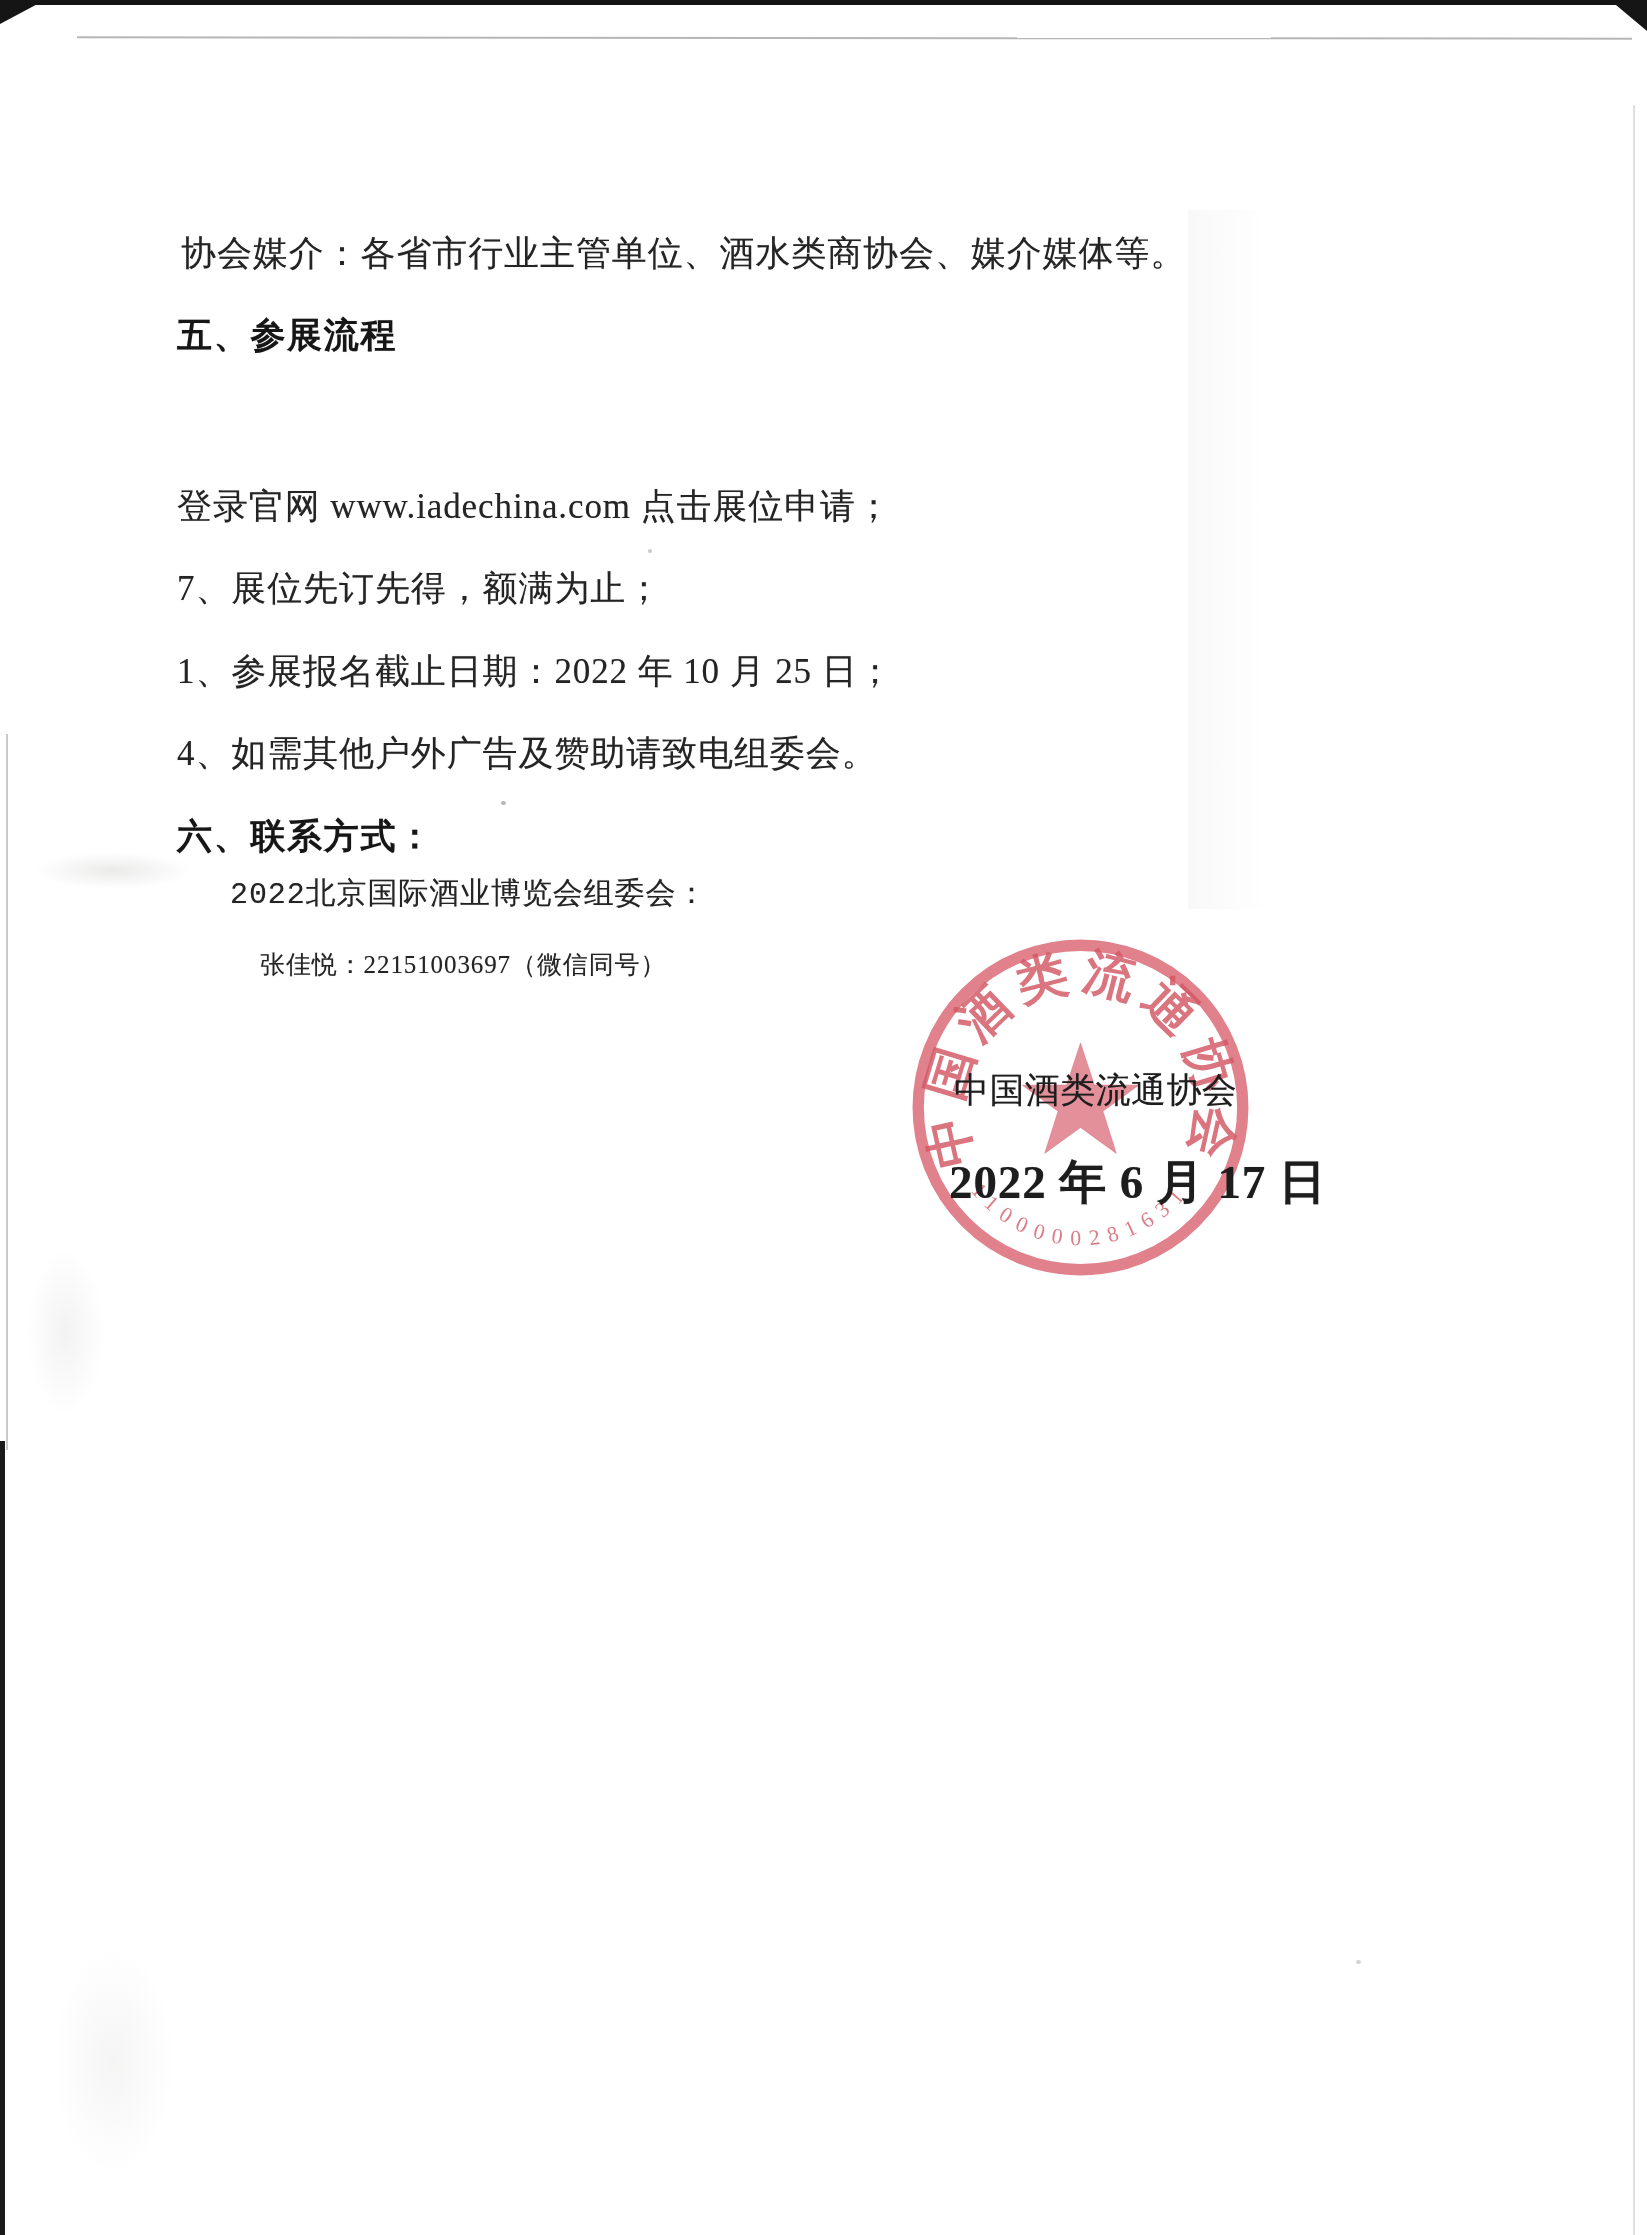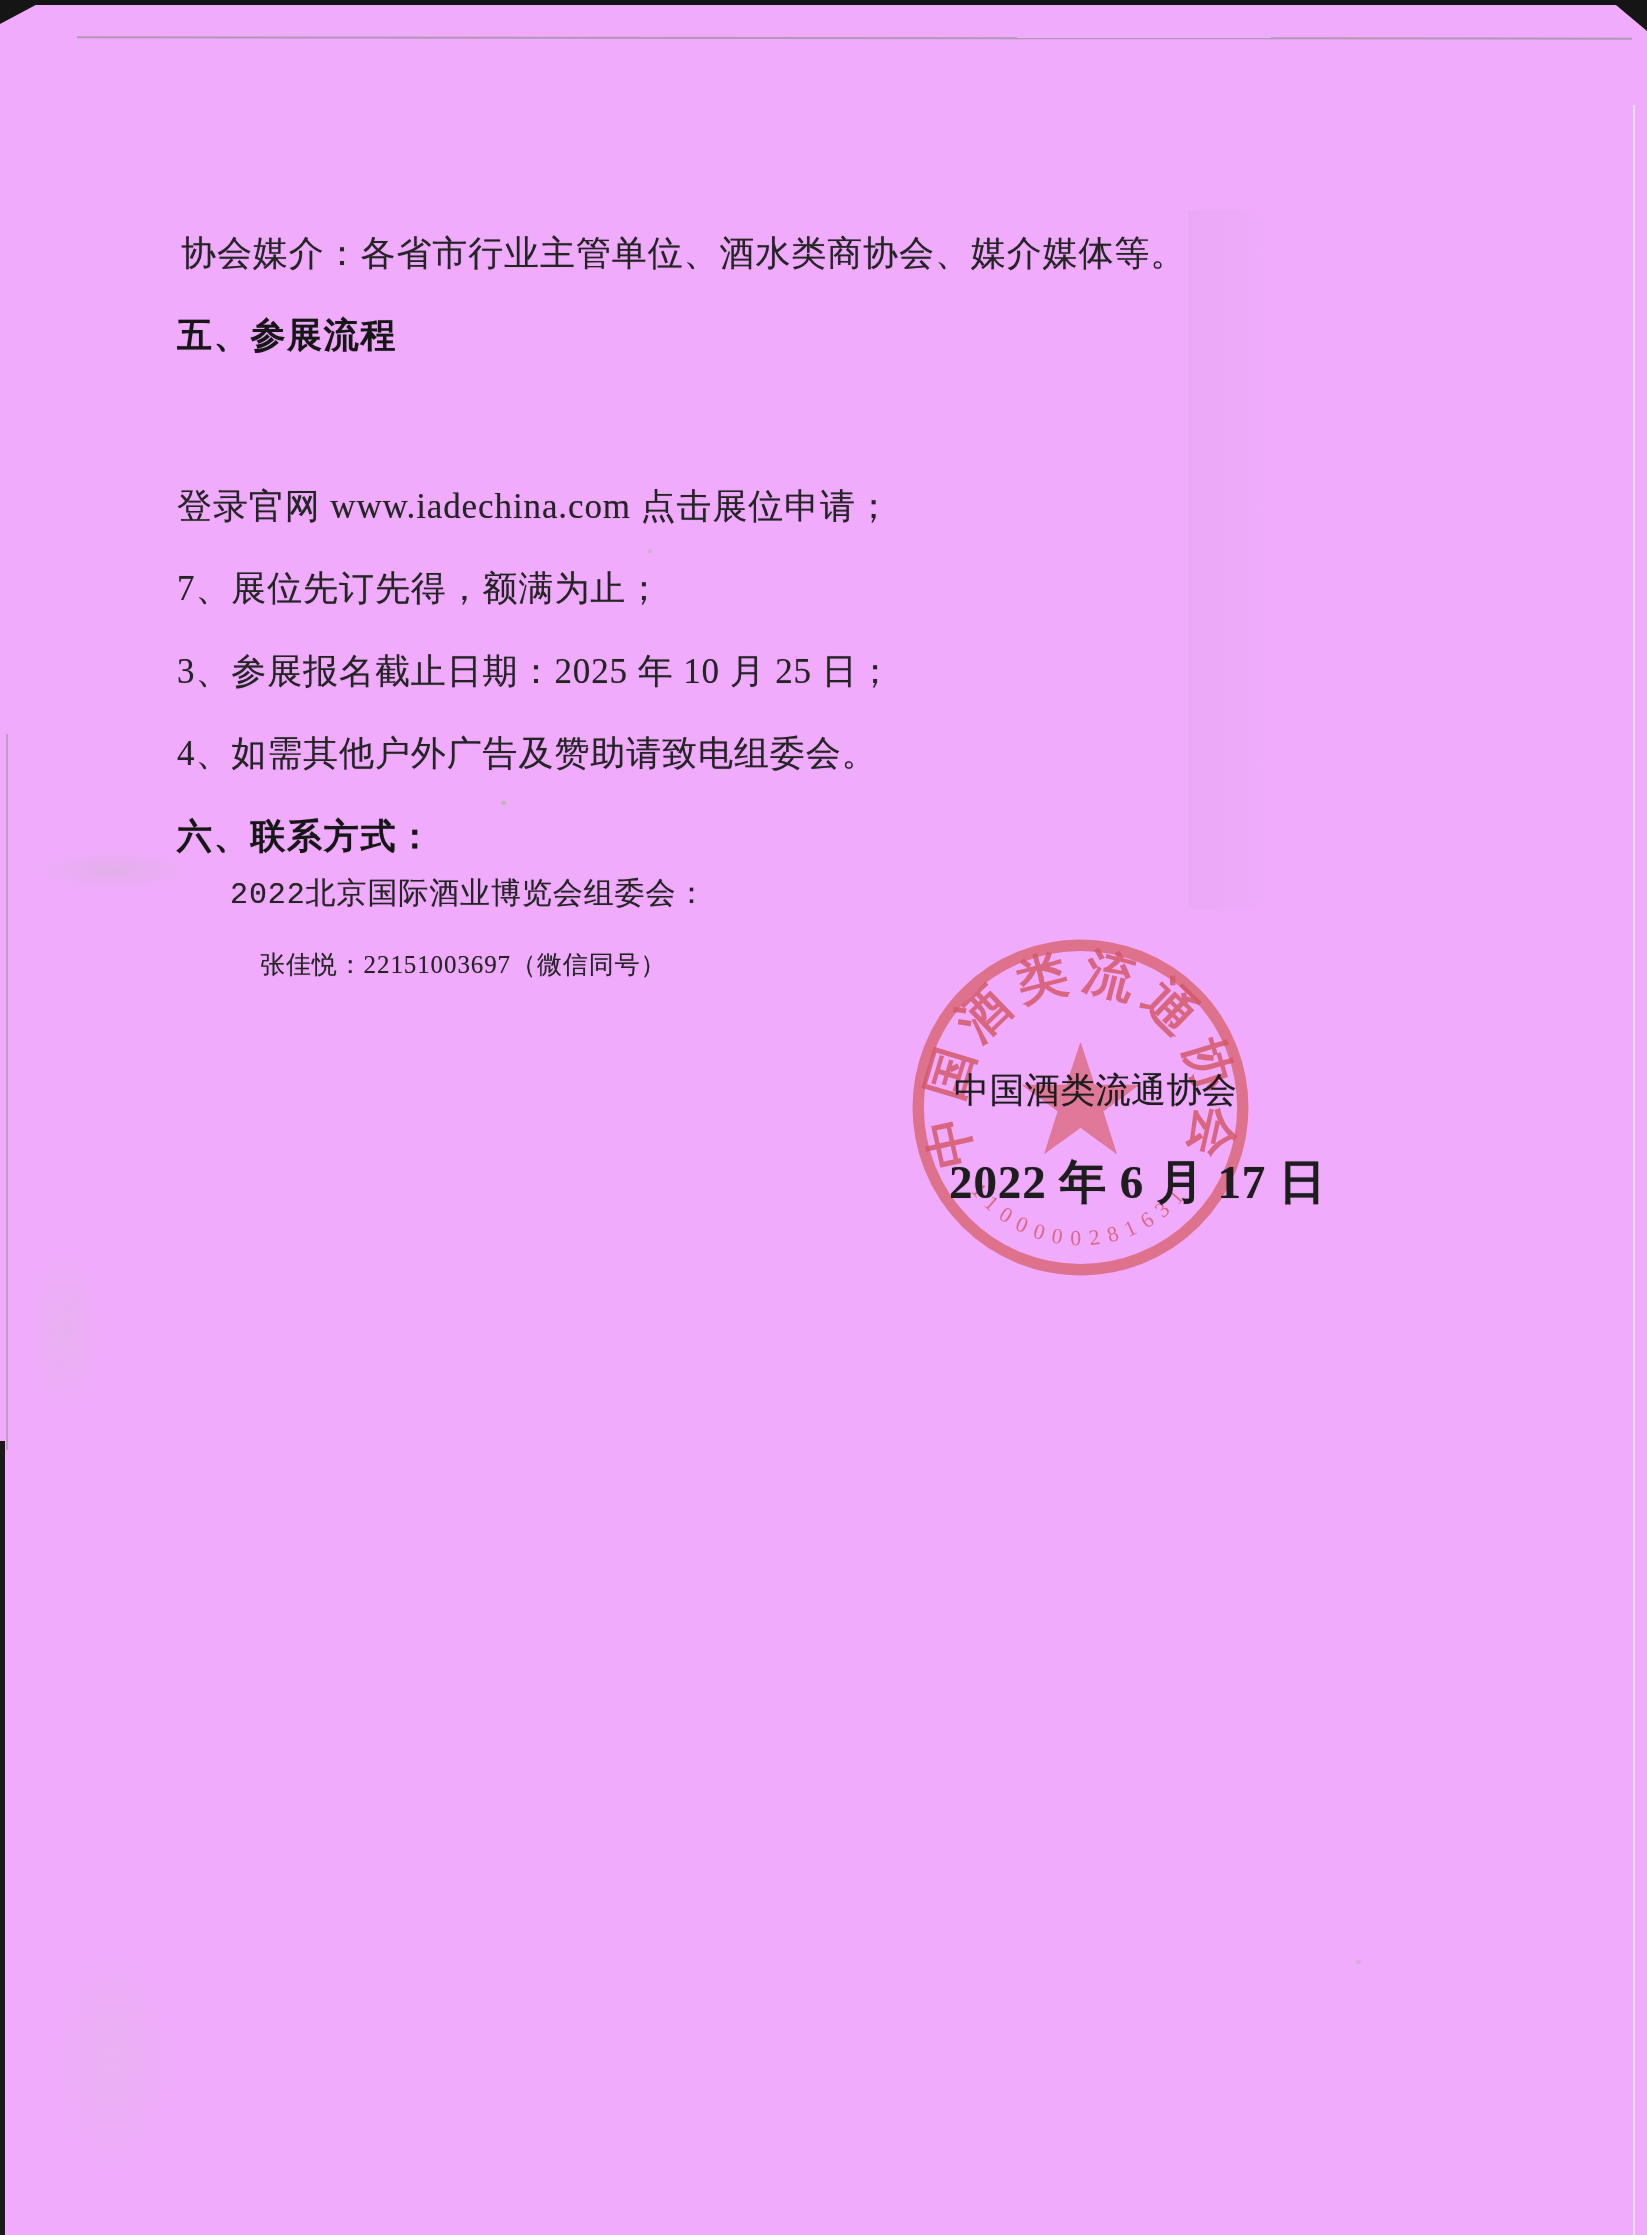--- a/index.html
+++ b/index.html
@@ -1,16 +1,16 @@
 <!DOCTYPE html>
 <html style="font-size:14px"><head>
 <meta charset="utf-8">
 <style>
   html,body{margin:0;padding:0;background:#2a2a2a;}
-  #canvas{position:relative;width:1647px;height:2236px;background:#f0abfc;overflow:hidden;
+  #canvas{position:relative;width:1647px;height:2236px;background:#ffffff;overflow:hidden;
           font-family:"Liberation Serif","DejaVu Serif",serif;}
   
   .top-bar{position:absolute;top:0;left:0;width:1647px;height:5.2px;background:#141414;}
   .corner-tl{position:absolute;top:0;left:0;width:0;height:0;
              border-top:24.5px solid #151515;border-right:45px solid transparent;}
   .corner-tr{position:absolute;top:0;right:0;width:0;height:0;
              border-top:31px solid #151515;border-left:37px solid transparent;}
   .hairline-top{position:absolute;top:37px;left:77px;width:1555px;height:1.7px;
                 background:#8f8f8f;opacity:.65;transform:rotate(0.05deg);}
   .edge-right{position:absolute;top:105px;left:1633px;width:1.7px;height:2131px;background:#e2dfdf;}
@@ -65,21 +65,21 @@
   <div class="smudge sm3"></div>
   <div class="smudge sm4"></div>
   <div class="speck sp1"></div>
   <div class="speck sp2"></div>
   <div class="speck sp3"></div>
 
   <div class="par" id="p0">协会媒介：各省市行业主管单位、酒水类商协会、媒介媒体等。</div>
   <div class="par hd" id="p1">五、参展流程</div>
   <div class="par" id="p3">登录官网 www.iadechina.com 点击展位申请；</div>
   <div class="par" id="p4">7、展位先订先得，额满为止；</div>
-  <div class="par" id="p5">3、参展报名截止日期：2025 年 10 月 25 日；</div>
+  <div class="par" id="p5">1、参展报名截止日期：2022 年 10 月 25 日；</div>
   <div class="par" id="p6">4、如需其他户外广告及赞助请致电组委会。</div>
   <div class="par hd" id="p7">六、联系方式：</div>
   <div class="par" id="p8">2022北京国际酒业博览会组委会：</div>
   <div class="par" id="p9">张佳悦：22151003697（微信同号）</div>
 
   <svg id="seal" viewBox="0 0 400 400">
     <defs>
       <path id="arcTop" d="M 77.6 257.1 A 135 135 0 1 1 322.4 257.1" fill="none"></path>
       <path id="arcBot" d="M 72.2 292.9 A 158 158 0 0 0 327.8 292.9" fill="none"></path>
     </defs>

